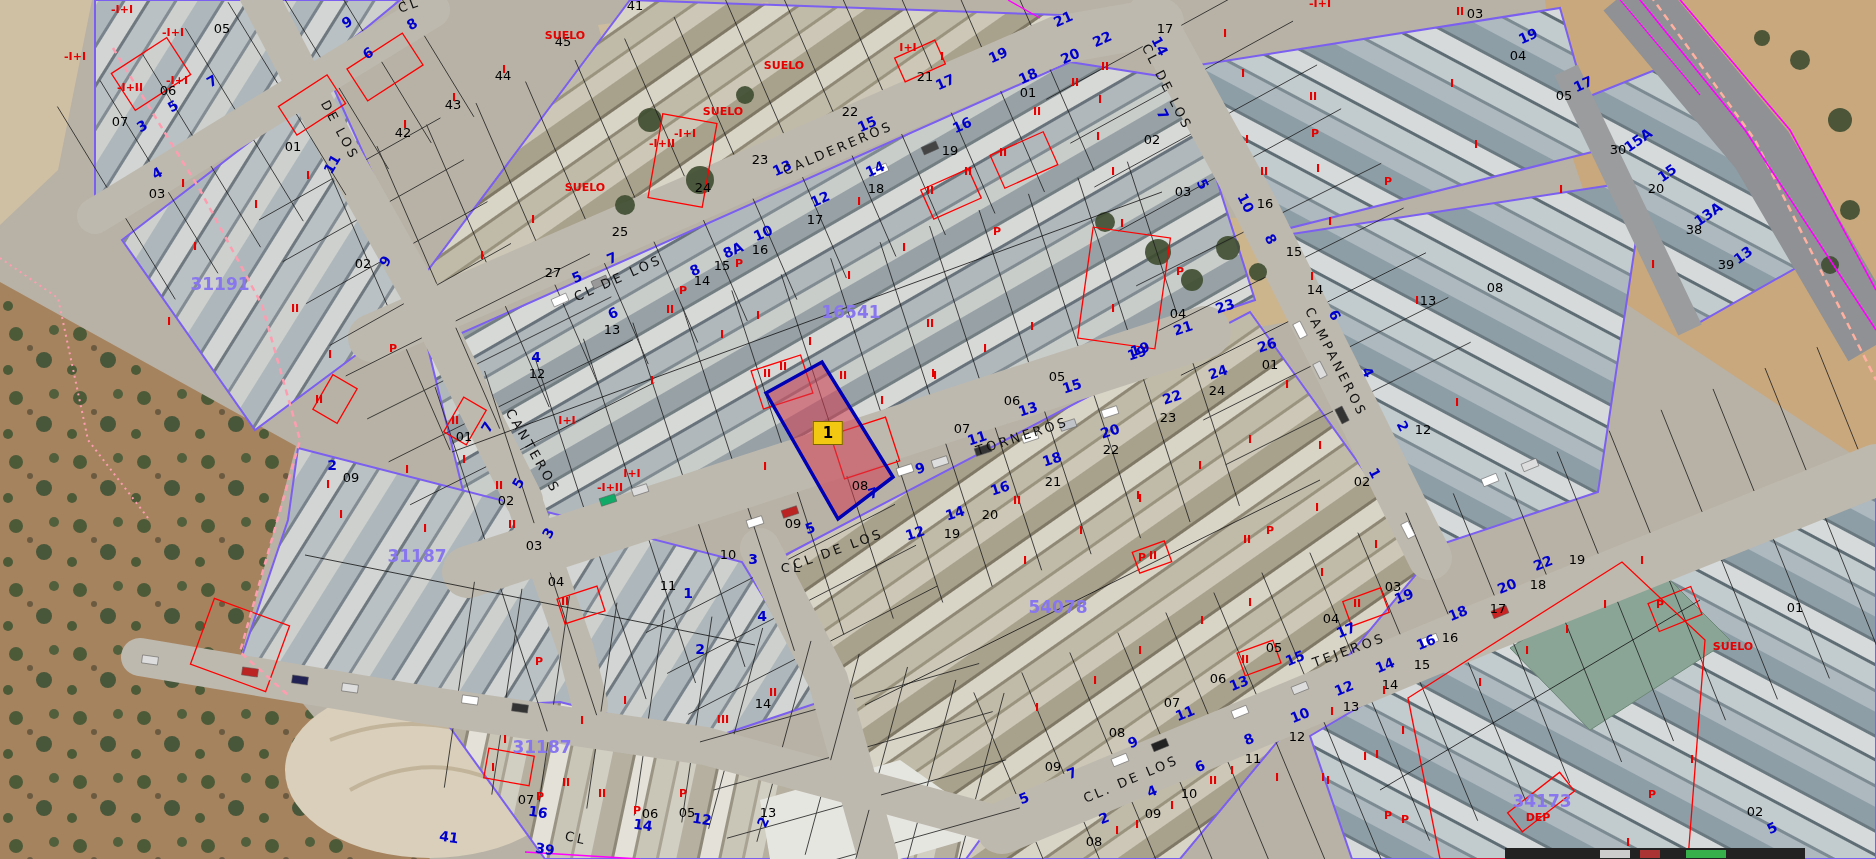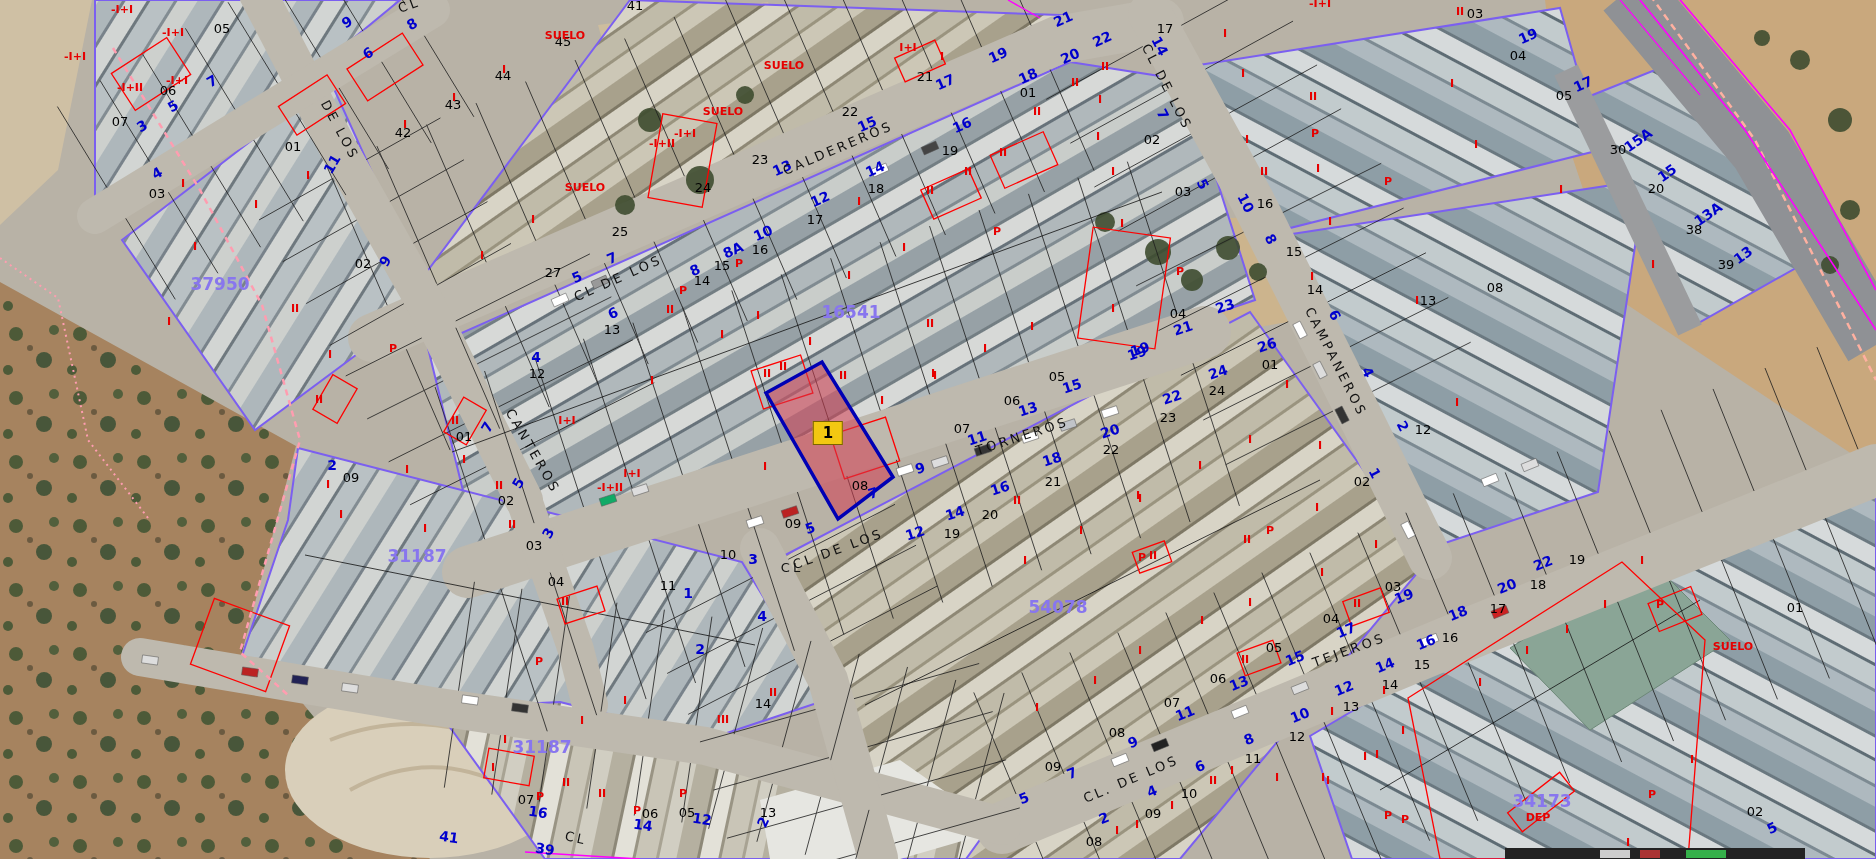--- a/index.html
+++ b/index.html
@@ -737,21 +737,21 @@
       <span class="lb lb-red" style="left: 1403px; top: 730px; transform: translate(-50%, -50%);">I</span>
       <span class="lb lb-red" style="left: 1388px; top: 815px; transform: translate(-50%, -50%);">P</span>
       <span class="lb lb-red" style="left: 1287px; top: 384px; transform: translate(-50%, -50%);">I</span>
       <span class="lb lb-red" style="left: 1250px; top: 439px; transform: translate(-50%, -50%);">I</span>
       <span class="lb lb-red" style="left: 1320px; top: 445px; transform: translate(-50%, -50%);">I</span>
       <span class="lb lb-red" style="left: 1200px; top: 465px; transform: translate(-50%, -50%);">I</span>
       <span class="lb lb-red" style="left: 1138px; top: 495px; transform: translate(-50%, -50%);">I</span>
       <span class="lb lb-red" style="left: 1417px; top: 300px; transform: translate(-50%, -50%);">I</span>
       <span class="lb lb-red" style="left: 1457px; top: 402px; transform: translate(-50%, -50%);">I</span>
       <span class="lb lb-red" style="left: 1312px; top: 276px; transform: translate(-50%, -50%);">I</span>
-      <span class="lb lb-purple" style="left: 220px; top: 284px; transform: translate(-50%, -50%);">37950</span>
+      <span class="lb lb-purple" style="left: 220px; top: 284px; transform: translate(-50%, -50%);">31191</span>
       <span class="lb lb-purple" style="left: 851px; top: 312px; transform: translate(-50%, -50%);">16541</span>
       <span class="lb lb-purple" style="left: 417px; top: 556px; transform: translate(-50%, -50%);">31187</span>
       <span class="lb lb-purple" style="left: 542px; top: 747px; transform: translate(-50%, -50%);">31187</span>
       <span class="lb lb-purple" style="left: 1058px; top: 607px; transform: translate(-50%, -50%);">54078</span>
       <span class="lb lb-purple" style="left: 1542px; top: 801px; transform: translate(-50%, -50%);">34173</span>
       <span class="lb lb-street" style="left: 838px; top: 148px; transform: translate(-50%, -50%) rotate(-23deg);">CALDEREROS</span>
       <span class="lb lb-street" style="left: 618px; top: 278px; transform: translate(-50%, -50%) rotate(-24deg);">CL  DE  LOS</span>
       <span class="lb lb-street" style="left: 1022px; top: 436px; transform: translate(-50%, -50%) rotate(-18deg);">TORNEROS</span>
       <span class="lb lb-street" style="left: 838px; top: 549px; transform: translate(-50%, -50%) rotate(-20deg);">CL  DE  LOS</span>
       <span class="lb lb-street" style="left: 1349px; top: 650px; transform: translate(-50%, -50%) rotate(-20deg);">TEJEROS</span>

